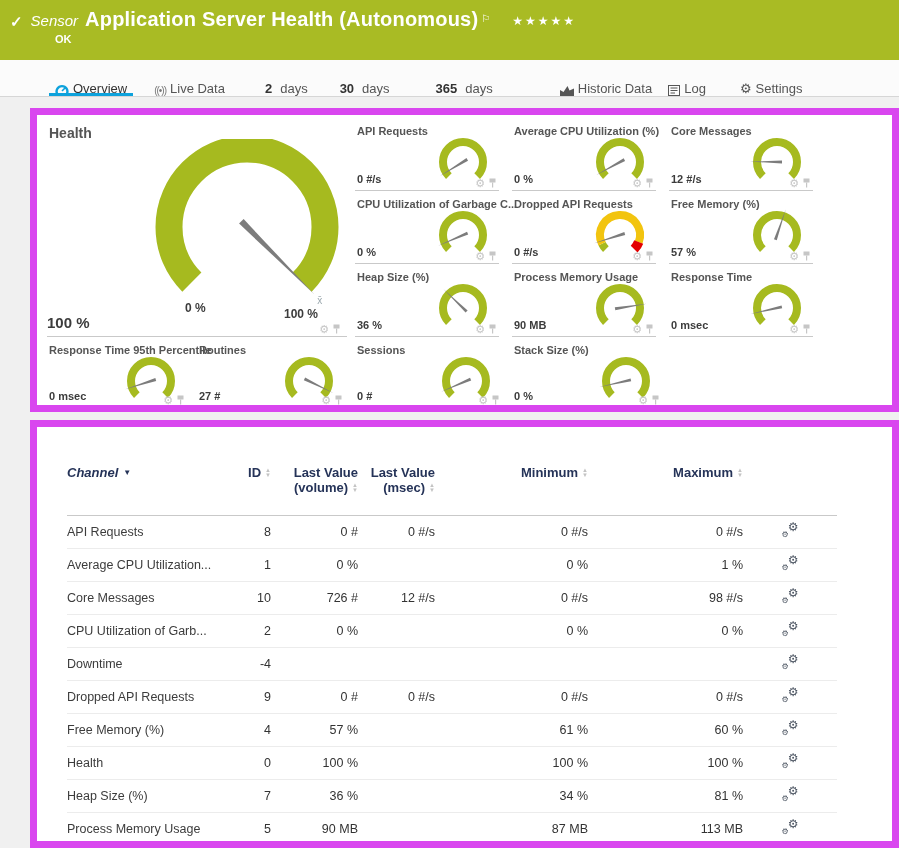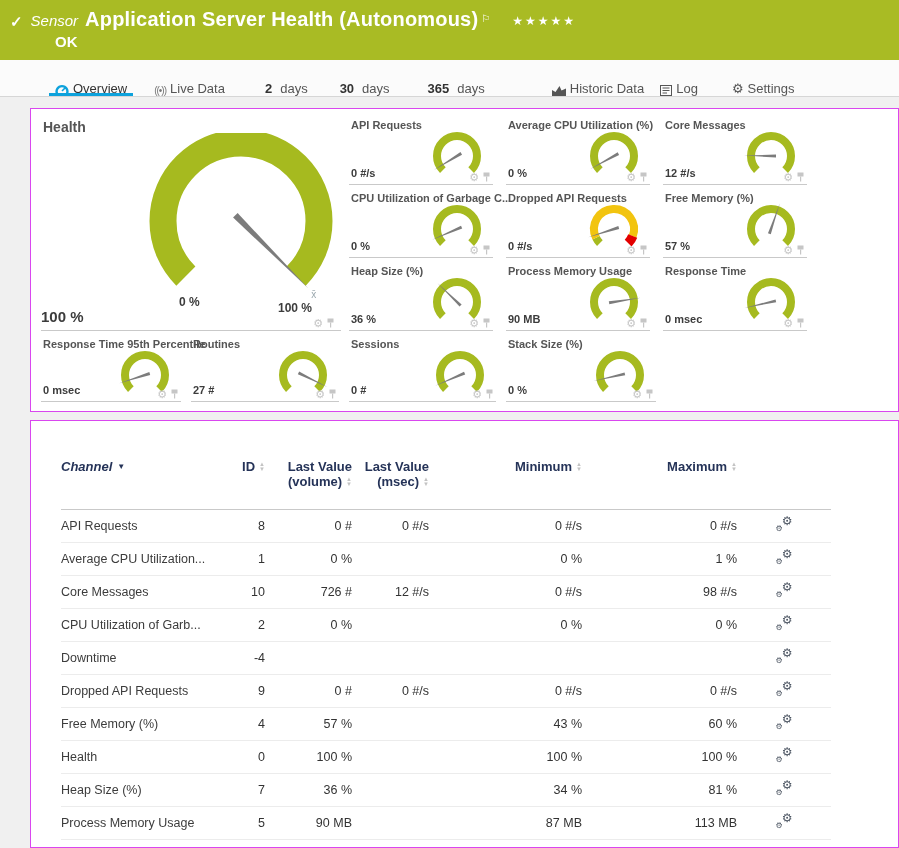--- a/index.html
+++ b/index.html
@@ -9,40 +9,40 @@
     -webkit-font-smoothing:antialiased;
   }
   
   .green-header{position:absolute;top:0;left:0;width:899px;height:60px;background:#a9bb24;color:#fff;}
   .gh-row{position:absolute;top:8px;left:10px;display:flex;align-items:baseline;}
   .gh-check{font-size:15px;font-weight:bold;margin-right:8px;position:relative;top:1px;}
   .gh-kind{font-style:italic;font-size:15px;margin-right:7px;font-weight:400;}
   .gh-title{font-size:20px;font-weight:bold;letter-spacing:.2px;}
   .gh-flag{font-size:10px;vertical-align:top;position:relative;top:-4px;margin-left:3px;cursor:pointer;}
   .gh-stars{font-size:12px;letter-spacing:2px;margin-left:22px;cursor:pointer;position:relative;top:-1px;}
-  .gh-status{position:absolute;top:33px;left:55px;font-size:15px;font-weight:bold;}
+  .gh-status{position:absolute;top:33px;left:55px;font-size:11px;font-weight:bold;}
   
   .tabbar{position:absolute;top:60px;left:0;width:899px;height:37px;background:#fbfbfb;
     border-bottom:1px solid #d6d6d6;display:flex;align-items:stretch;box-sizing:border-box;padding-left:55px;}
   .tab{display:flex;align-items:flex-end;gap:4px;font-size:13px;color:#555;position:relative;cursor:pointer;white-space:nowrap;}
   .tab .ticon{display:inline-flex;align-items:center;color:#777;}
   .tab.active{color:#333;}
   .tab.active::after{content:"";position:absolute;bottom:0;left:-6px;right:-6px;height:3px;background:#0da2dc;}
   .tab .bold-prefix{font-weight:bold;color:#333;margin-right:4px;}
   .tab:nth-child(1){margin-right:27px;}
   .tab:nth-child(2){margin-right:40px;}
   .tab:nth-child(3){margin-right:32px;}
   .tab:nth-child(4){margin-right:38px;}
-  .tab:nth-child(5){margin-right:67px;}
+  .tab:nth-child(5){margin-right:67px;margin-left:8px;}
   .tab:nth-child(6){margin-right:16px;}
   .tab:nth-child(7){margin-right:34px;}
   .live-glyph{font-size:10px;letter-spacing:-1px;color:#777;}
   .gear-glyph{font-size:13px;color:#555;}
   
-  .panel{position:absolute;left:30px;width:869px;background:#fff;border:1px solid #d946ef;box-sizing:border-box;overflow:hidden;}
+  .panel{position:absolute;left:30px;width:869px;background:#fff;border:7px solid #d946ef;box-sizing:border-box;overflow:hidden;}
   #gauges-panel{top:108px;height:304px;}
   #table-panel{top:420px;height:428px;}
   
   .tile{position:absolute;}
   .tile .title{position:absolute;top:2px;left:2px;font-size:11px;font-weight:bold;color:#555;white-space:nowrap;}
   .tile .value{position:absolute;left:2px;bottom:8px;font-size:11px;font-weight:bold;color:#3c3c3c;white-space:nowrap;}
   .tile .sep{position:absolute;left:0;right:6px;bottom:2px;border-top:1px solid #c9c9c9;}
   .tile svg.gauge{position:absolute;right:12px;top:13px;}
   .ticons{position:absolute;right:8px;bottom:5px;display:flex;align-items:center;gap:3px;color:#c6c6c6;}
   .ticons .gset{font-size:11px;line-height:10px;cursor:pointer;}
@@ -464,21 +464,21 @@
           <td class="col-last_speed">0 #/s</td>
           <td class="col-minimum">0 #/s</td>
           <td class="col-maximum">0 #/s</td>
           <td class="col-rowicon"><span class="rowgear"><span class="g1">⚙</span><span class="g2">⚙</span></span></td>
         </tr>
         <tr>
           <td class="col-channel">Free Memory (%)</td>
           <td class="col-id">4</td>
           <td class="col-last_volume">57 %</td>
           <td class="col-last_speed"></td>
-          <td class="col-minimum">43 %</td>
+          <td class="col-minimum">61 %</td>
           <td class="col-maximum">60 %</td>
           <td class="col-rowicon"><span class="rowgear"><span class="g1">⚙</span><span class="g2">⚙</span></span></td>
         </tr>
         <tr>
           <td class="col-channel">Health</td>
           <td class="col-id">0</td>
           <td class="col-last_volume">100 %</td>
           <td class="col-last_speed"></td>
           <td class="col-minimum">100 %</td>
           <td class="col-maximum">100 %</td>

